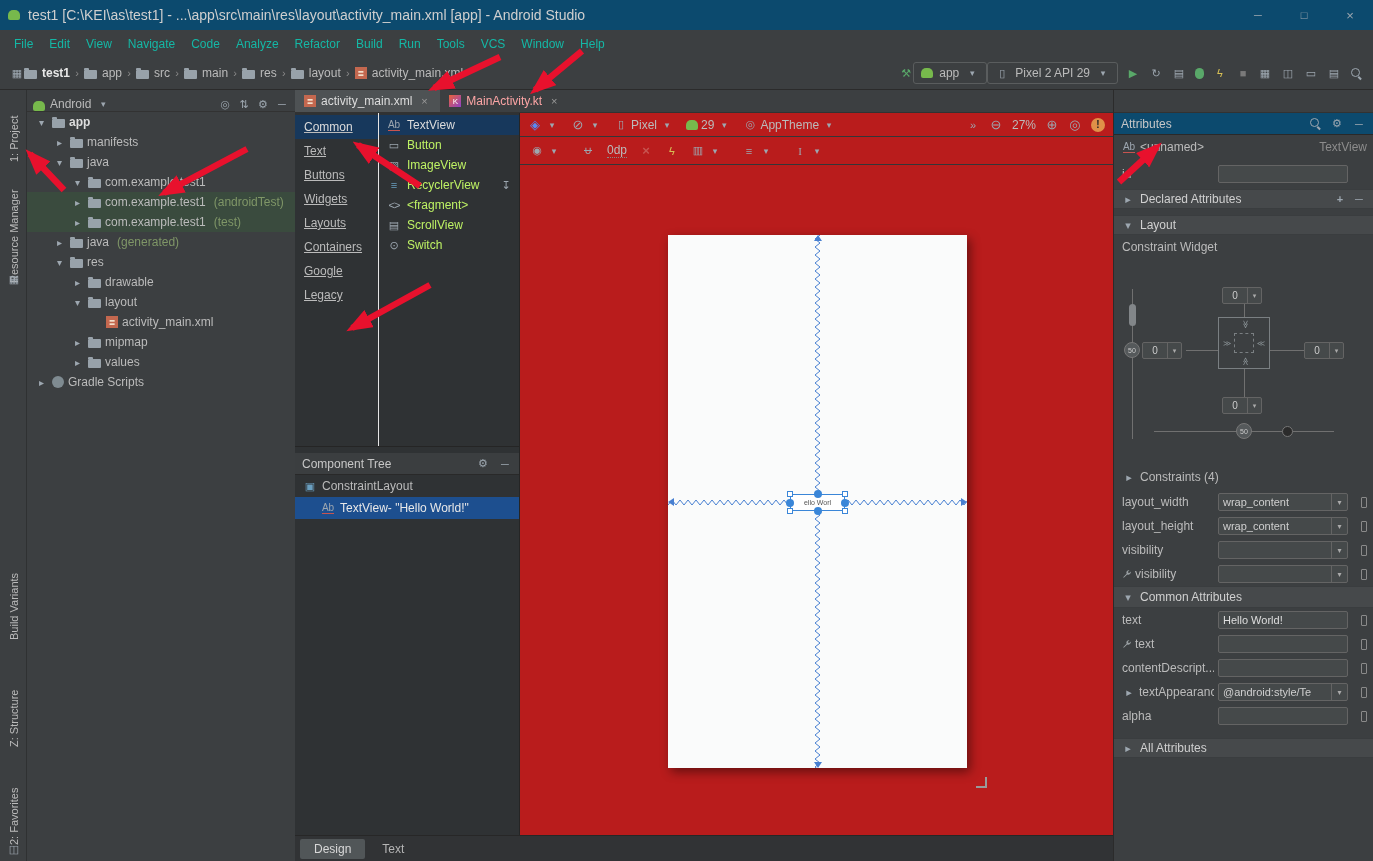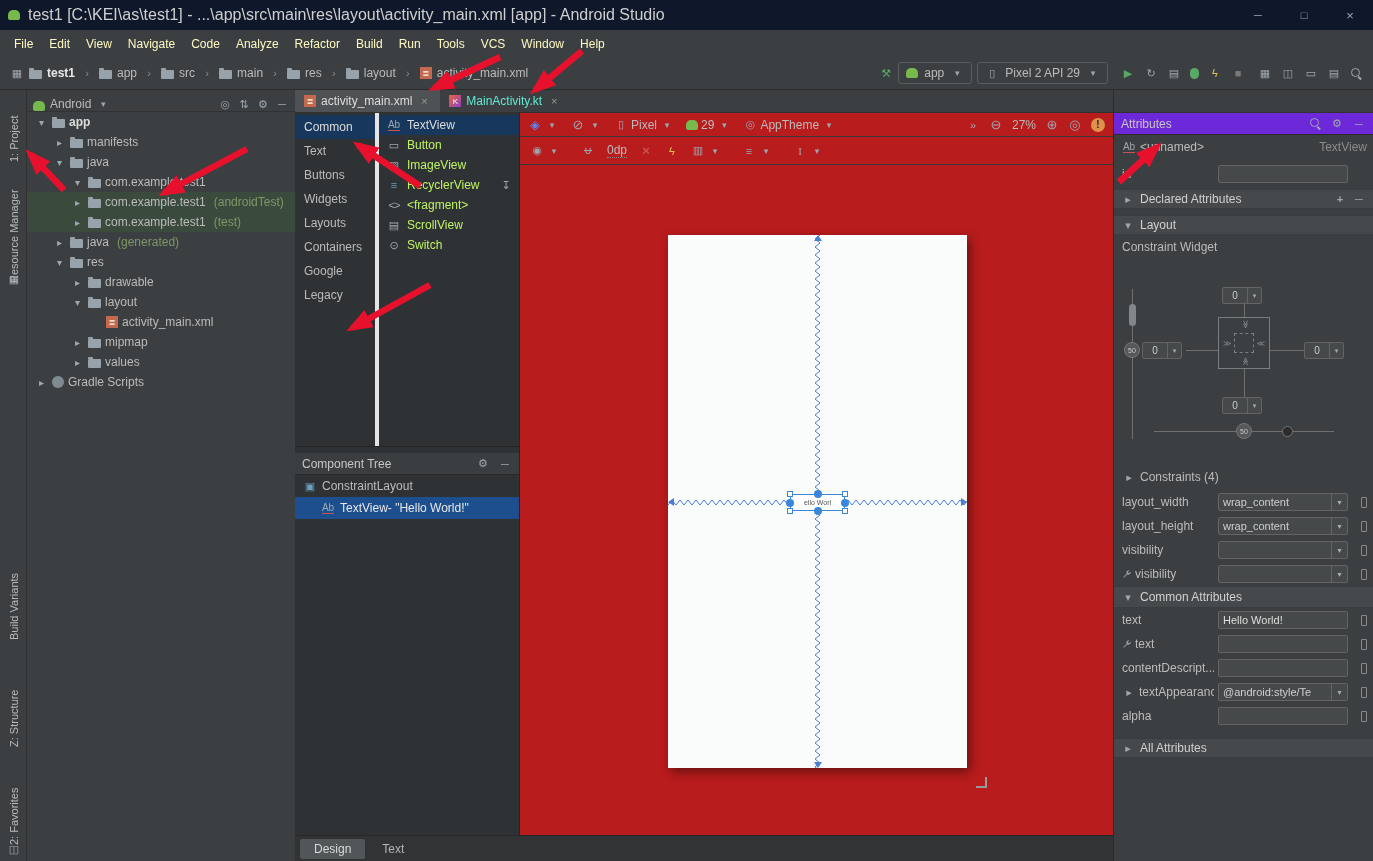--- a/index.html
+++ b/index.html
@@ -61,28 +61,28 @@
   .adroid{width:12px; height:10px; background:#77b94c; border-radius:5px 5px 2px 2px; flex:none;}
   .kicon{width:12px; height:12px; background:linear-gradient(135deg,#e9633a,#8f41c6); color:#fff; font-size:8px;
          display:inline-flex; align-items:center; justify-content:center; flex:none;}
   .kicon::before{content:"K";}
   .xicon{width:12px; height:12px; background:#c4684f; color:#ffe; font-size:8px; display:inline-flex; align-items:center; justify-content:center; flex:none;}
   .xicon::before{content:"≣";}
   .gicon{width:12px; height:12px; border-radius:50%; background:#7f8b91; flex:none;}
   .bug{width:9px; height:11px; background:#59a869; border-radius:5px; flex:none;}
 
   
-  .titlebar{position:absolute; left:0; top:0; right:0; height:30px; background:#0f172a; display:flex; align-items:center;
-            padding-left:8px; gap:8px; color:#cfcfcf; font-size:16px;}
+  .titlebar{position:absolute; left:0; top:0; right:0; height:30px; background:#0c4a6e; display:flex; align-items:center;
+            padding-left:8px; gap:8px; color:#cfcfcf; font-size:14px;}
   .win-btns{margin-left:auto; display:flex; height:100%;}
   .win-btn{width:46px; display:flex; align-items:center; justify-content:center; color:#cfcfcf;}
   .menubar{position:absolute; top:30px; left:0; right:0; height:27px; background:#3c3f41; display:flex; align-items:center; padding-left:6px;}
-  .menu-item{padding:0 8px; height:100%; display:flex; align-items:center; color:#fef9c3;}
+  .menu-item{padding:0 8px; height:100%; display:flex; align-items:center; color:#14b8a6;}
   .toolbar{position:absolute; top:57px; left:0; right:0; height:33px; background:#3c3f41; border-bottom:1px solid #2b2b2b;
-           display:flex; align-items:center; padding:0 10px; gap:5px;}
+           display:flex; align-items:center; padding:0 10px; }
   .crumb{display:flex; align-items:center; gap:5px;}
   .crumb .lbl{color:#bbb;}
   .crumb.first .lbl{color:#e8e8e8; font-weight:bold;}
   .tbcombo{display:flex; align-items:center; gap:6px; height:22px; padding:0 7px; border:1px solid #5a5d5e; border-radius:3px;}
   .tbicons{display:flex; align-items:center; gap:9px; margin-left:8px;}
 
   
   .stripe{position:absolute; top:90px; left:0; bottom:0; width:27px; background:#3c3f41; border-right:1px solid #2f3132;}
   .vtab{position:absolute; left:0; width:27px; display:flex; align-items:center; justify-content:center;
         writing-mode:vertical-rl; transform:rotate(180deg); color:#bbb; font-size:11px; white-space:nowrap;}
@@ -96,31 +96,31 @@
   .trow .chev{width:13px; text-align:center; flex:none; font-size:10px; color:#9da7b0;}
   .lvl0{padding-left:8px;} .lvl1{padding-left:26px;} .lvl2{padding-left:44px;} .lvl3{padding-left:62px;}
   .trow .suffix{color:#7f9667; margin-left:4px;text-align:center;}
   .sel-focus{background:#2d65c4;} .sel-focus .lbl, .sel-focus .suffix{color:#fff;}
   .sel-test{background:#3a4b3e;}
   .bold .lbl{font-weight:bold; color:#ddd;}
 
   
   .etabs{position:absolute; top:90px; left:295px; width:818px; height:23px; background:#3c3f41;
          border-bottom:1px solid #323232; display:flex;}
-  .etab{display:flex; align-items:center; gap:5px; padding:0 9px; color:#5eead4;}
+  .etab{display:flex; align-items:center; gap:5px; padding:0 9px; color:#fca5a5;}
   .etab.active{background:#4e5254; color:#dcdcdc;}
 
   
   .lcol{position:absolute; top:113px; left:295px; width:225px; bottom:26px; background:#2f3234; border-right:1px solid #252525;
         display:flex; flex-direction:column;}
   .panehead{height:22px; background:#3b3e40; border-bottom:1px solid #292929; display:flex; align-items:center;
             gap:8px; padding:0 7px; color:#c7c7c7; flex:none;}
   .panehead .sp{flex:1;}
   .pbody{height:334px; display:flex; flex:none; border-bottom:1px solid #252525;}
-  .cats{width:84px; border-right:4px solid #e5e5e5; padding-top:2px;}
+  .cats{width:84px; border-right:1px solid #e5e5e5; padding-top:2px;text-decoration:underline;}
   .cat{height:24px; display:flex; align-items:center; padding-left:9px; color:#bbb;}
   .cat.sel{background:#17385c; color:#dcdcdc;}
   .comps{flex:1; padding-top:2px;}
   .comp{height:20px; display:flex; align-items:center; gap:6px; padding-left:8px; color:#bef264;}
   .comp.sel{background:#17385c; color:#dcdcdc;}
   .comp .tail{margin-left:auto; margin-right:6px;}
   .splitter{height:6px; flex:none;}
   .ctrow{height:22px; display:flex; align-items:center; gap:5px; color:#bbb;}
   .ctrow.r1{padding-left:8px;} .ctrow.r2{padding-left:26px;}
   .ctrow.sel{background:#1d4f8f; color:#e8e8e8;}
@@ -551,21 +551,21 @@
     </div>
   </div>
 
   <div class="bbar">
     <span class="btab active">Design</span>
     <span class="btab">Text</span>
   </div>
 
   <div class="attrs">
     <div class="topstrip"></div>
-    <div class="panehead" style="background:#6d28d9;">
+    <div class="panehead" style="background:#0c4a6e;">
       <span>Attributes</span>
       <span class="sp"></span>
       <span class="mag"></span>
       <span class="g g-gear"></span>
       <span class="g g-min"></span>
     </div>
     <div class="arow">
       <span class="g g-ab"></span>
       <span>&lt;unnamed&gt;</span>
       <span class="ahdr-type">TextView</span>

